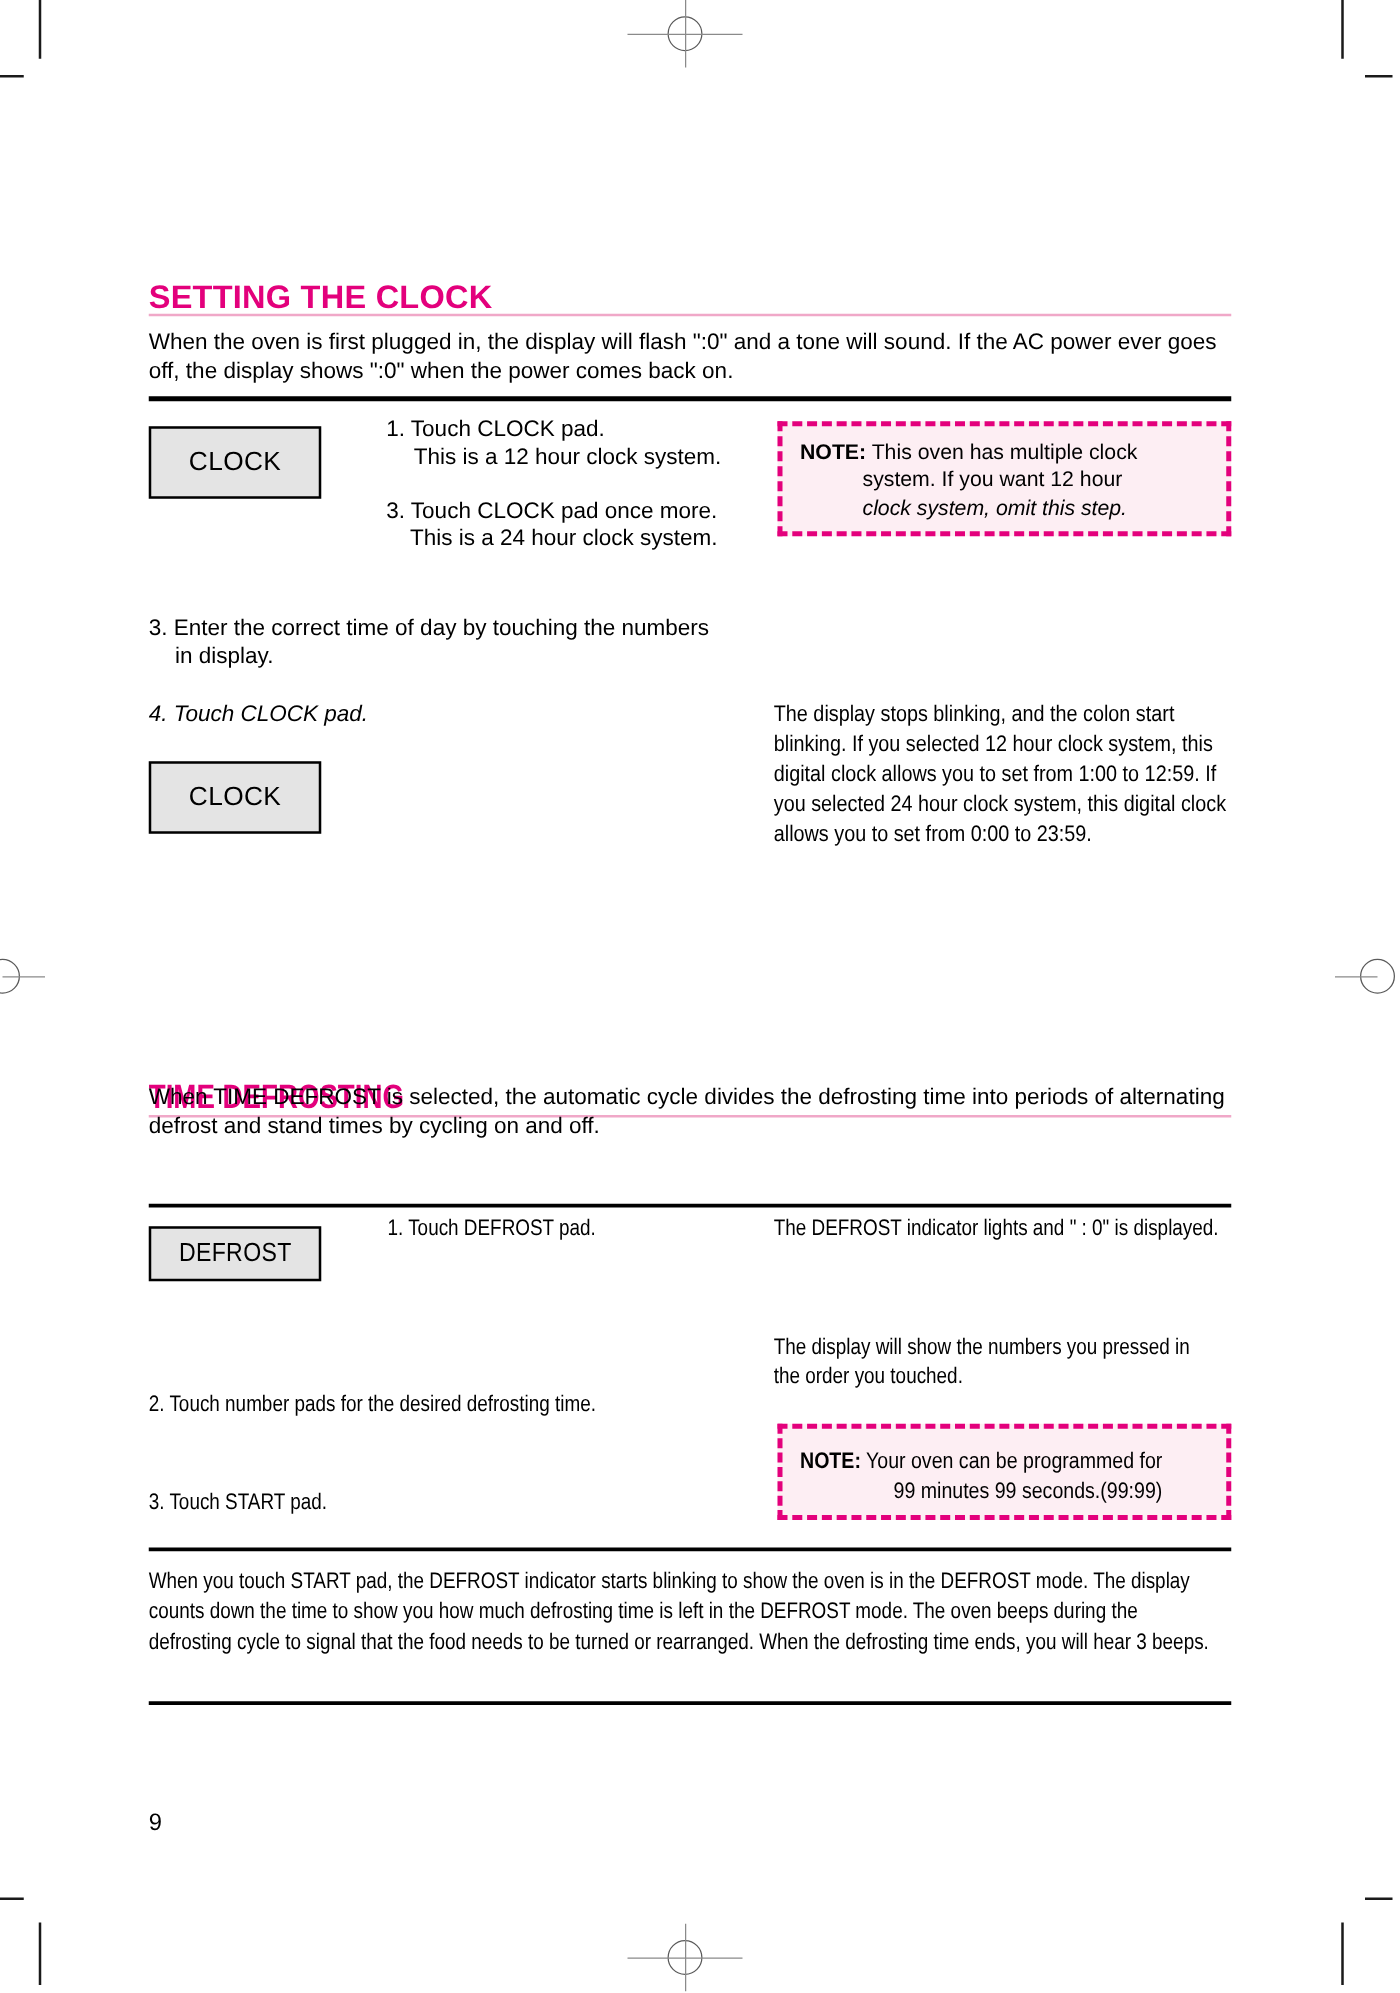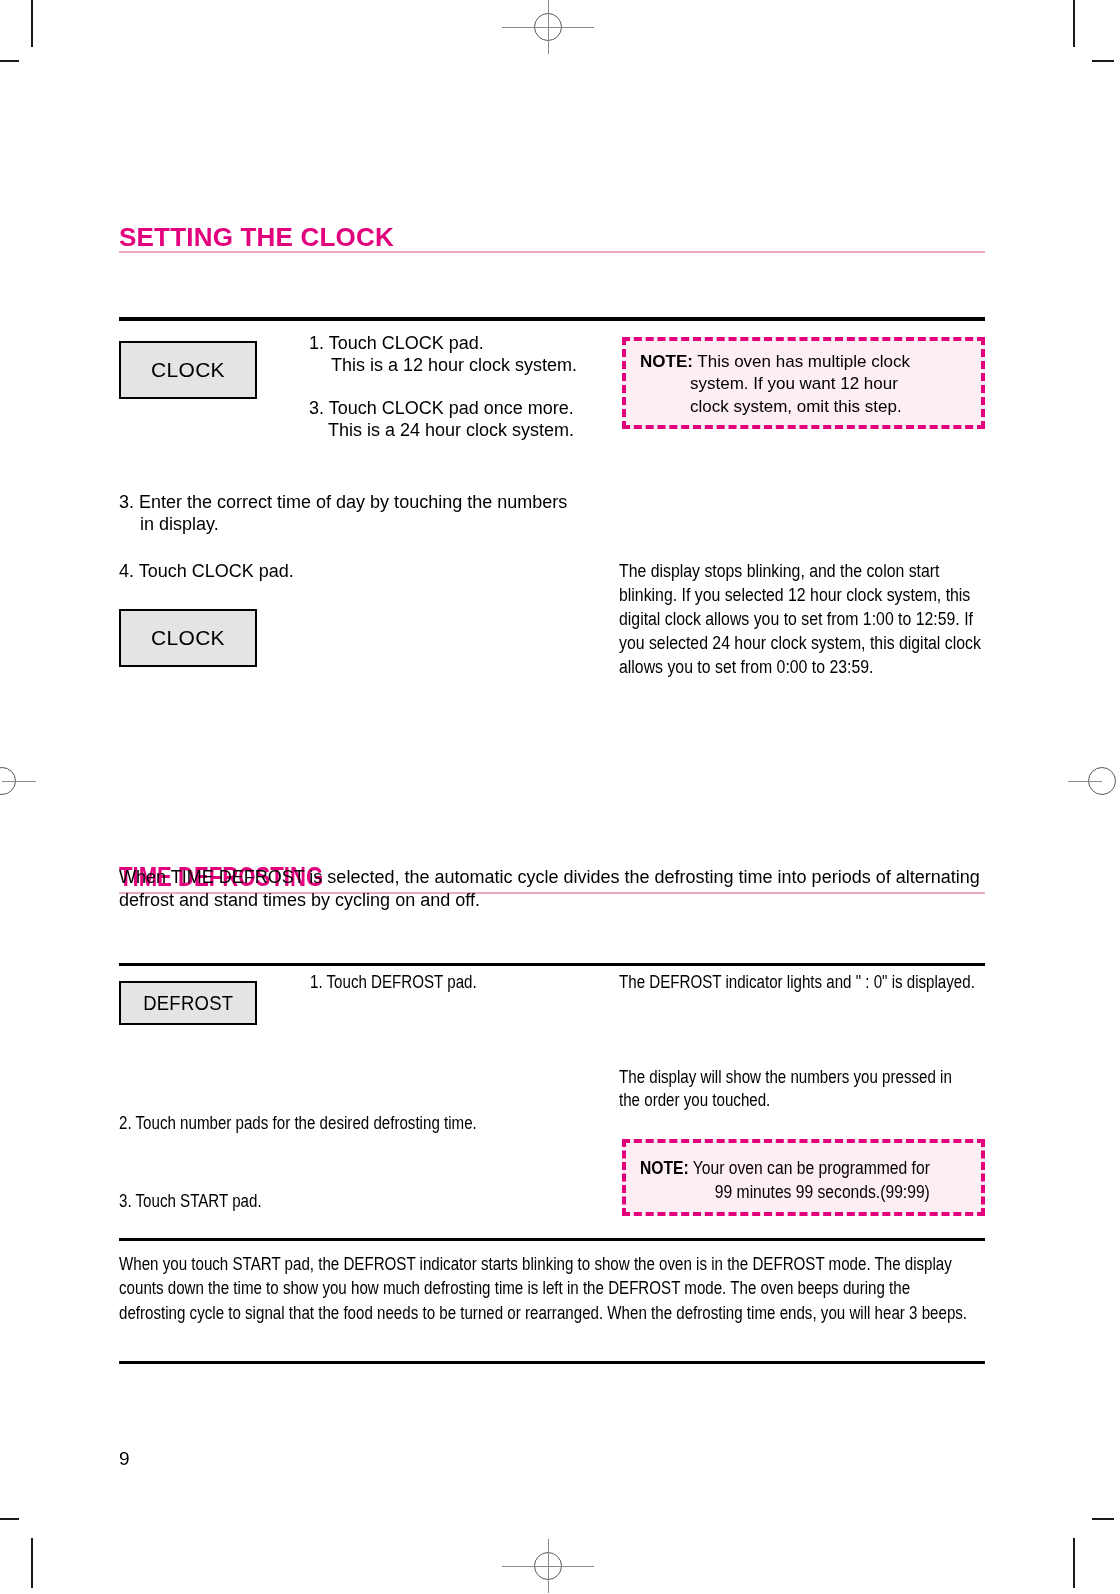--- a/index.html
+++ b/index.html
@@ -168,46 +168,47 @@
 
   <div class="reg" style="left:1102px; top:781px;">
     <div class="ring" style="left:-14px; top:-14px; width:28px; height:28px;"></div>
     <div class="hline" style="left:-34px; top:-0.5px; width:34px; height:1.4px;"></div>
   </div>
 
 
   <div class="section-head wide" style="left:119px; top:224px;">SETTING THE CLOCK</div>
   <div class="rule-pink" style="left:119px; top:251px; width:866px;"></div>
 
+  <div class="body-text" style="left:119px; top:262px; width:862px;">When the oven is first plugged in, the display will flash ":0" and a tone will sound. If the AC power ever goes off, the display shows ":0" when the power  comes back on.</div>
 
   <div class="rule-black" style="left:119px; top:317px; width:866px;"></div>
 
   <div class="pad-button" style="left:119px; top:341px; width:138px; height:58px;">
     <span>CLOCK</span>
   </div>
 
   <div class="body-text" style="left:309px; top:332px; width:300px;">1. Touch CLOCK pad.</div>
   <div class="body-text" style="left:331px; top:354px; width:300px;">This is a 12 hour clock system.</div>
 
   <div class="body-text" style="left:309px; top:397px; width:310px;">3. Touch CLOCK pad once more.</div>
   <div class="body-text" style="left:328px; top:419px; width:310px;">This is a 24 hour clock system.</div>
 
   <div class="note-box" style="left:622px; top:337px; width:363px; height:92px;">
     <div class="note-inner">
       <span class="note-label">NOTE:</span>
       <span>This oven has multiple clock</span>
       <span class="note-ind" style="padding-left:50px;">system. If you want 12 hour</span>
-      <span class="note-ind" style="padding-left:50px;">clock system, omit this step.</span>
+      <span class="note-ind" style="padding-left:50px;font-style:italic;">clock system, omit this step.</span>
     </div>
   </div>
 
   <div class="body-text" style="left:119px; top:491px; width:520px;">3. Enter the correct time of day by touching the numbers</div>
   <div class="body-text" style="left:140px; top:513px; width:420px;">in display.</div>
 
-  <div class="body-text" style="left:119px; top:560px; width:420px;">4. Touch CLOCK pad.</div>
+  <div class="body-text" style="left:119px; top:560px; width:420px;font-style:italic;">4. Touch CLOCK pad.</div>
 
   <div class="pad-button" style="left:119px; top:609px; width:138px; height:58px;">
     <span>CLOCK</span>
   </div>
 
   <div class="body-text cond" style="left:619px; top:560px; width:418px; font-size:18px; line-height:1.33;">The display stops blinking, and the colon start blinking. If you selected 12 hour clock system, this digital clock allows you to set from 1:00 to 12:59. If you selected 24 hour clock system, this digital clock allows you to set from 0:00 to 23:59.</div>
 
 
   <div class="section-head narrow" style="left:119px; top:864px; font-size:27px;">TIME DEFROSTING</div>
   <div class="rule-pink" style="left:119px; top:892px; width:866px;"></div>

